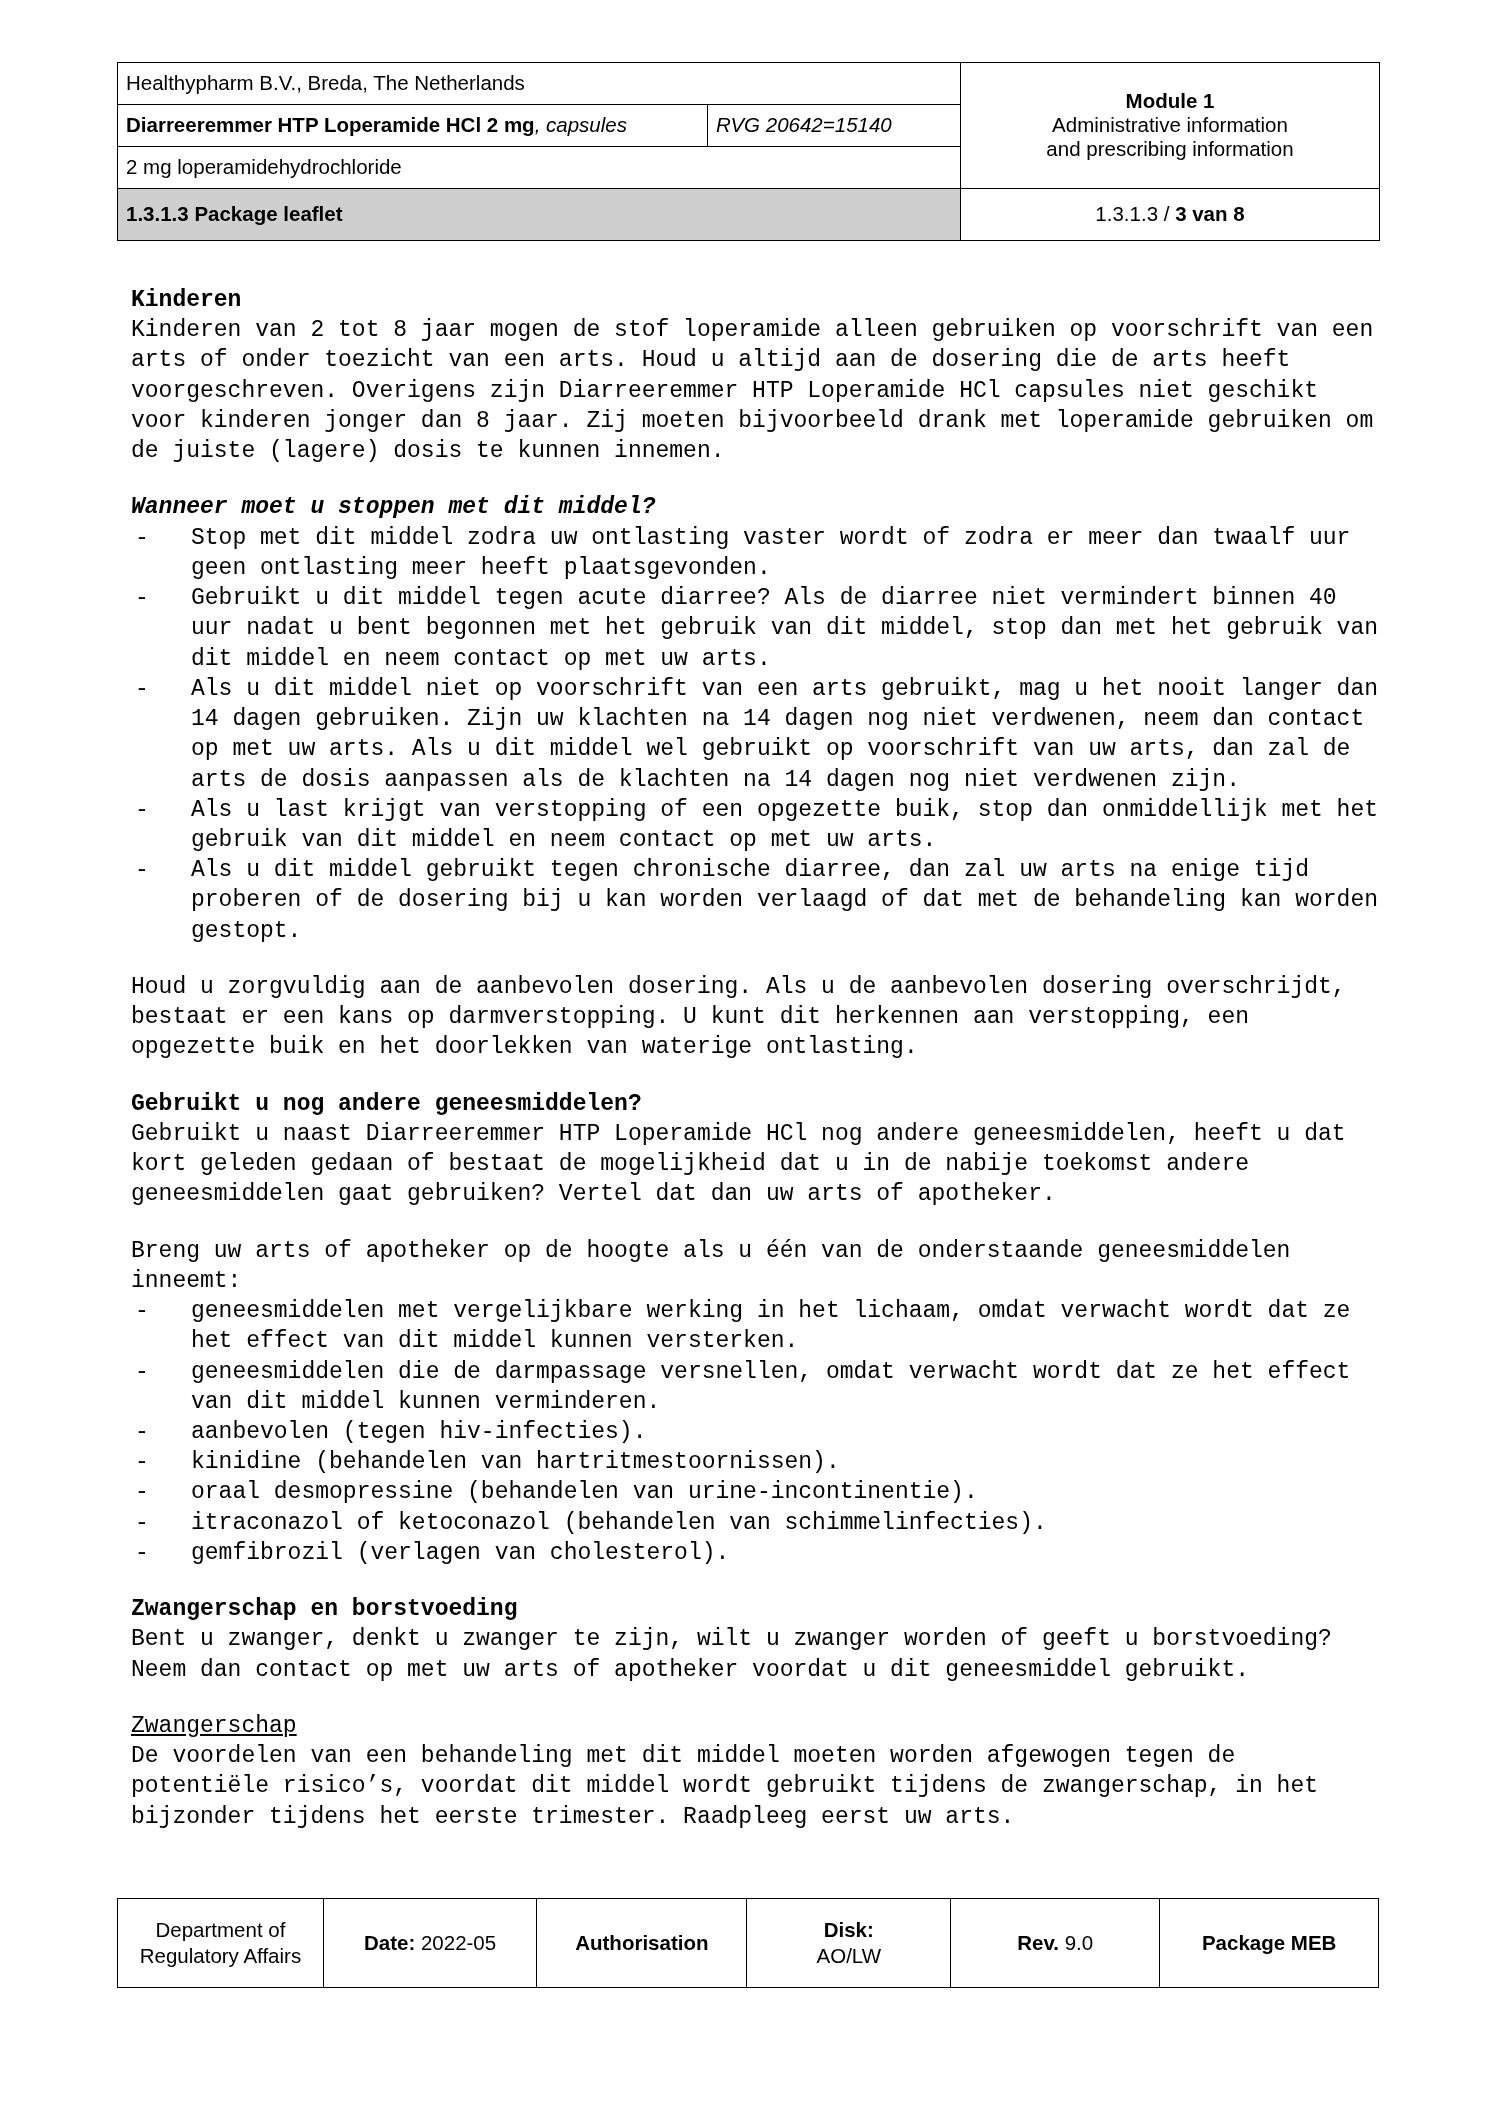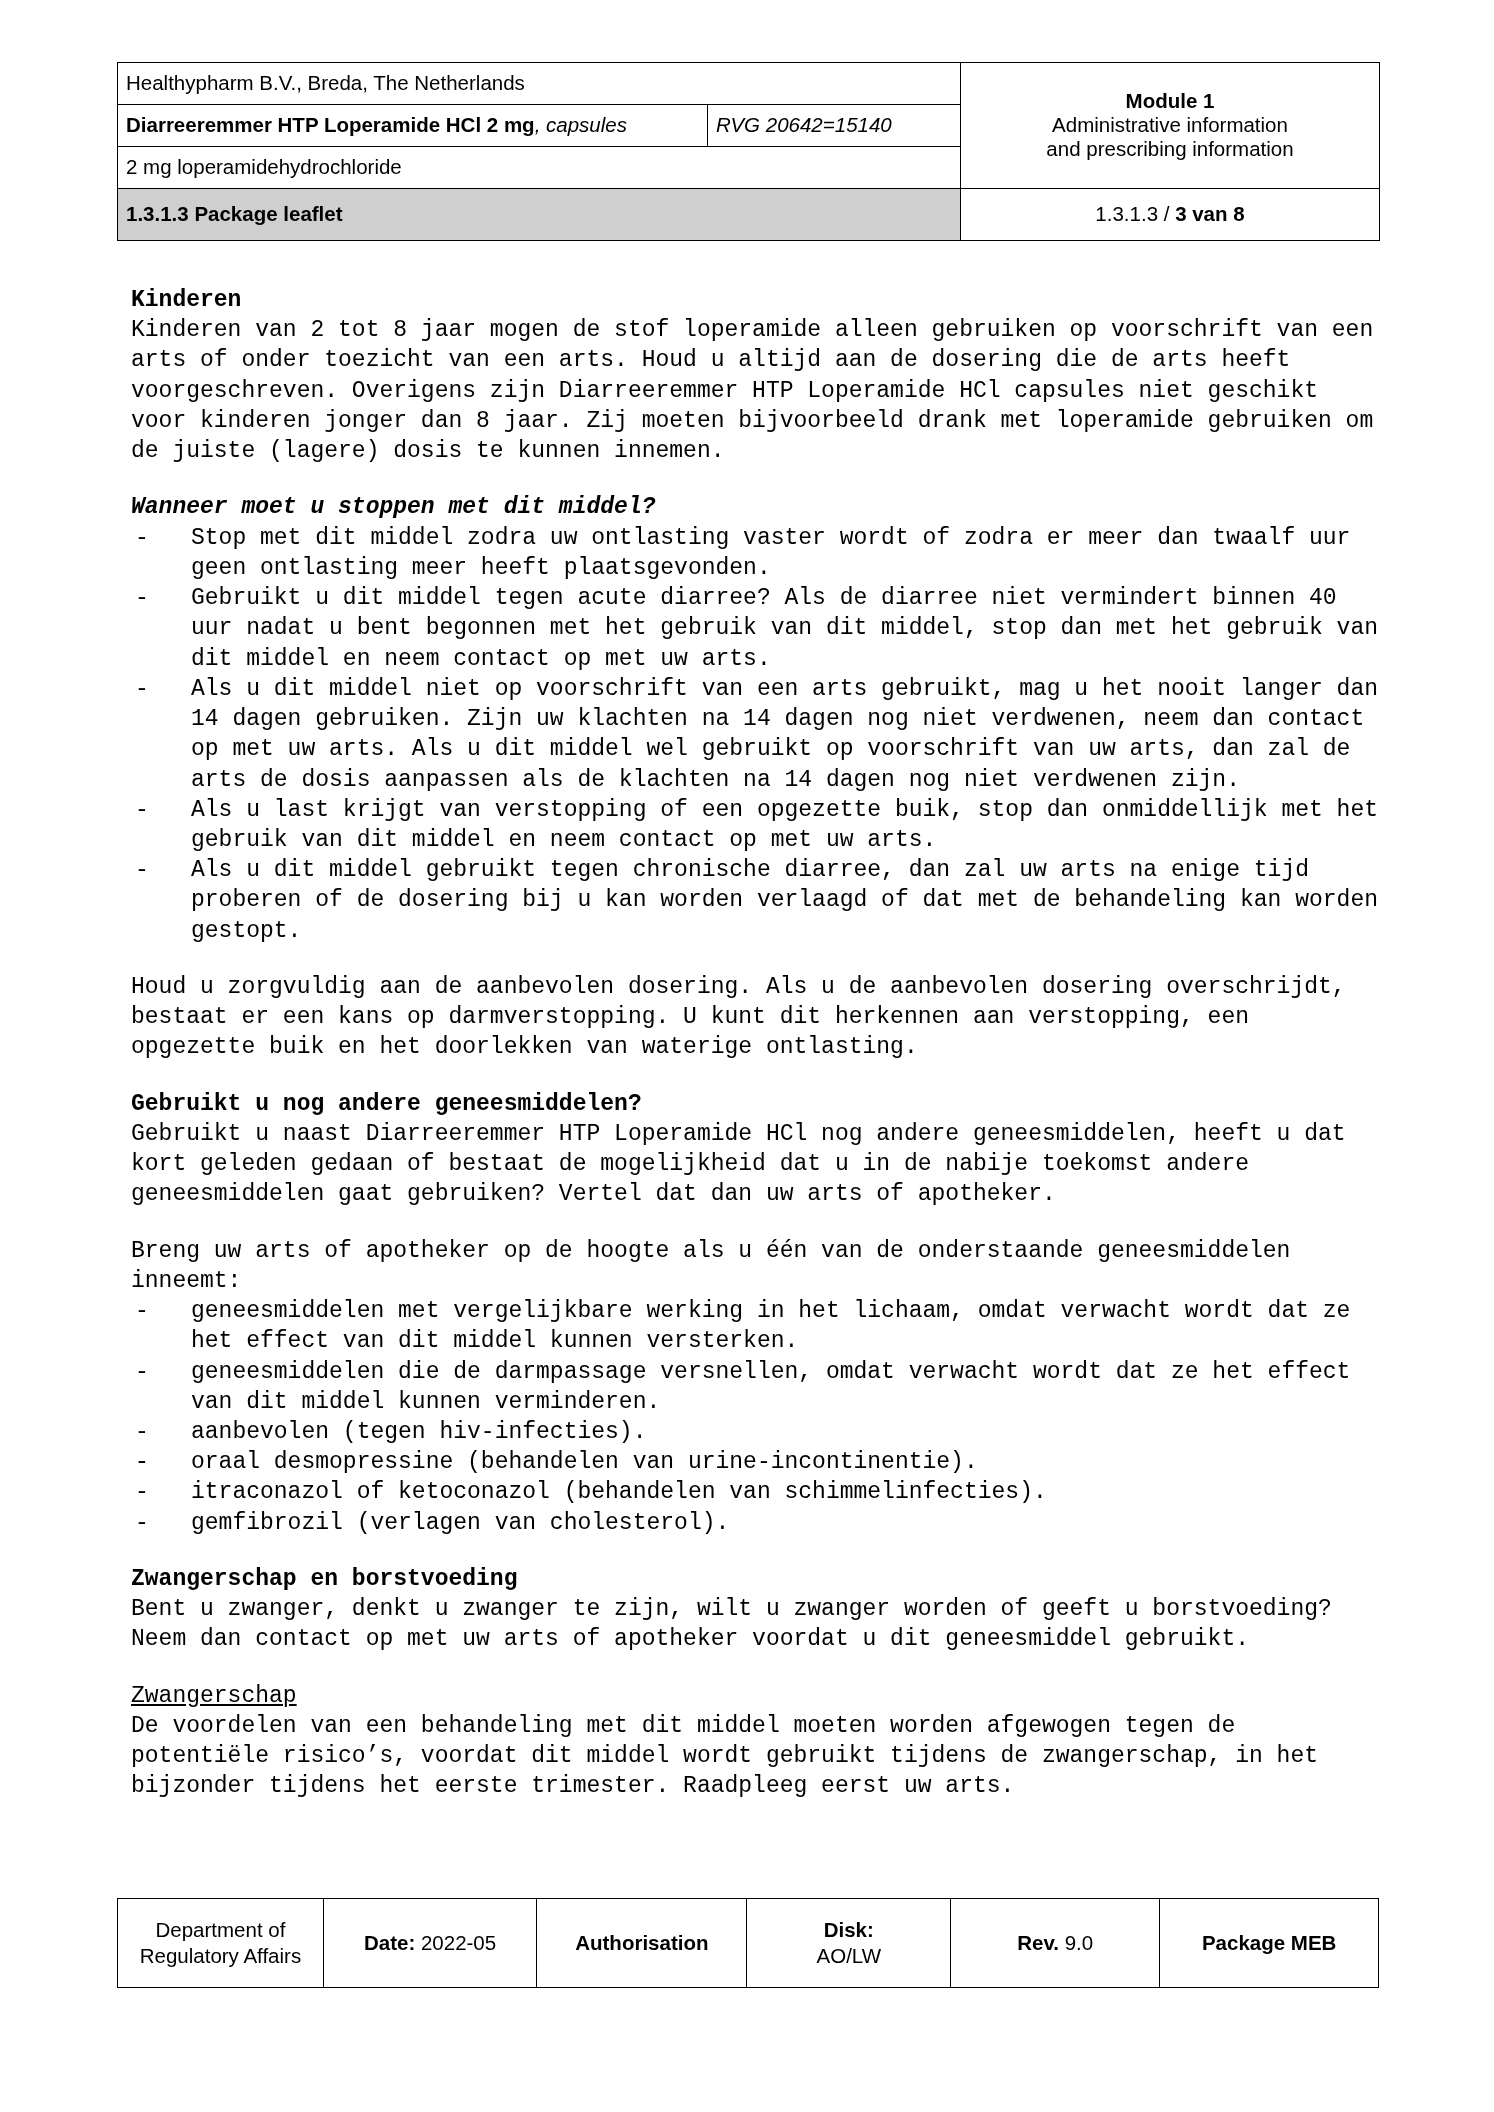--- a/index.html
+++ b/index.html
@@ -220,21 +220,21 @@
     <p>Gebruikt u naast Diarreeremmer HTP Loperamide HCl nog andere geneesmiddelen, heeft u dat kort geleden gedaan of bestaat de mogelijkheid dat u in de nabije toekomst andere geneesmiddelen gaat gebruiken? Vertel dat dan uw arts of apotheker.</p>
 
     <div class="spacer"></div>
 
     <p>Breng uw arts of apotheker op de hoogte als u één van de onderstaande geneesmiddelen inneemt:</p>
 
     <ul class="dash-list">
       <li><span class="dash">-</span><span>geneesmiddelen met vergelijkbare werking in het lichaam, omdat verwacht wordt dat ze het effect van dit middel kunnen versterken.</span></li>
       <li><span class="dash">-</span><span>geneesmiddelen die de darmpassage versnellen, omdat verwacht wordt dat ze het effect van dit middel kunnen verminderen.</span></li>
       <li><span class="dash">-</span><span>aanbevolen (tegen hiv-infecties).</span></li>
-      <li><span class="dash">-</span></li>
+      <li><span class="dash">-</span><span>kinidine (behandelen van hartritmestoornissen).</span></li>
       <li><span class="dash">-</span><span>oraal desmopressine (behandelen van urine-incontinentie).</span></li>
       <li><span class="dash">-</span><span>itraconazol of ketoconazol (behandelen van schimmelinfecties).</span></li>
       <li><span class="dash">-</span><span>gemfibrozil (verlagen van cholesterol).</span></li>
     </ul>
 
     <div class="spacer"></div>
 
     <p class="h-bold">Zwangerschap en borstvoeding</p>
     <p>Bent u zwanger, denkt u zwanger te zijn, wilt u zwanger worden of geeft u borstvoeding? Neem dan contact op met uw arts of apotheker voordat u dit geneesmiddel gebruikt.</p>
 

